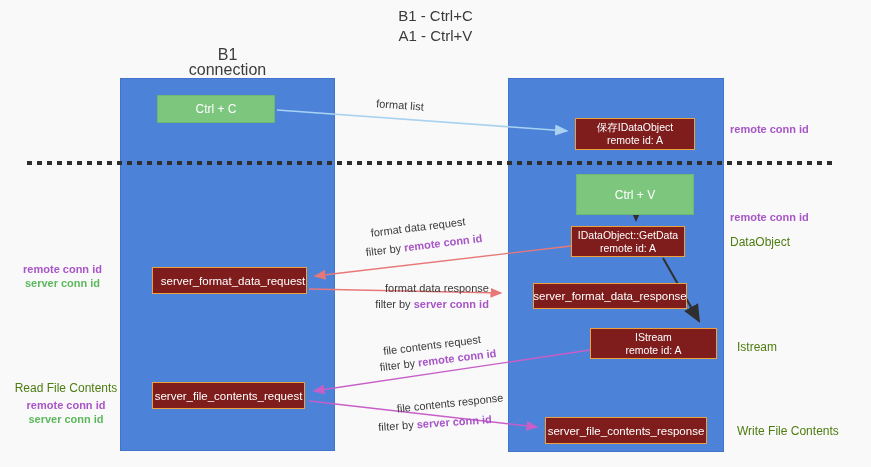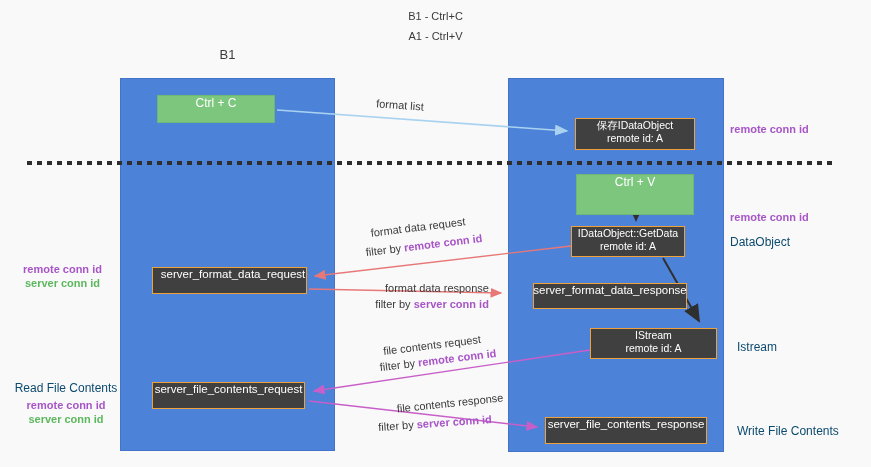--- a/index.html
+++ b/index.html
@@ -2,55 +2,56 @@
 <html><head>
 <meta charset="utf-8">
 <style>
   html,body{margin:0;padding:0;}
   body{background:#f9f9f9;font-family:"Liberation Sans",sans-serif;}
   #canvas{position:relative;width:871px;height:467px;background:#f9f9f9;overflow:hidden;}
 
   .abs{position:absolute;}
   .center-anchor{position:absolute;white-space:nowrap;transform:translate(-50%,-50%);}
 
-  .title{left:0;top:6px;width:871px;text-align:center;font-size:11px;color:#3a3a3a;line-height:20px;}
-  .col-header{top:47px;text-align:center;font-size:13px;color:#3c3c3c;line-height:15px;}
+  .title{left:0;top:6px;width:871px;text-align:center;font-size:15px;color:#3a3a3a;line-height:20px;}
+  .col-header{top:47px;text-align:center;font-size:16px;color:#3c3c3c;line-height:15px;}
 
   .lifeline{background:#4d82d9;border:1px solid #4474c9;box-sizing:border-box;}
 
-  .node{box-sizing:border-box;display:flex;flex-direction:column;align-items:center;justify-content:flex-start;
+  .node{box-sizing:border-box;display:flex;flex-direction:column;align-items:center;justify-content:center;
         color:#ffffff;text-align:center;}
   .node-green{background:#7cc67e;border:1px solid #6fb873;font-size:12px;}
-  .node-orange{background:#404040;border:1px solid #eda23e;}
+  .node-orange{background:#7f1d1d;border:1px solid #eda23e;}
   .one-line{font-size:11.5px;}
   .two-line{font-size:10.5px;line-height:13px;}
 
   .edge-label{font-size:11px;color:#3a3a3a;}
   .filter-id-purple{color:#a855c8;font-weight:bold;}
   .conn-purple{font-size:11px;font-weight:bold;color:#a855c8;white-space:nowrap;}
   .conn-green{font-size:11px;font-weight:bold;color:#5cb85c;white-space:nowrap;}
-  .annot{font-size:12px;color:#0c4a6e;white-space:nowrap;}
+  .annot{font-size:12px;color:#4d7c0f;white-space:nowrap;}
 
   .dashed-line{left:27px;top:161px;width:806px;height:4px;
     background:repeating-linear-gradient(90deg,#2e2e2e 0 5px,rgba(0,0,0,0) 5px 10px);}
 
   svg.overlay{position:absolute;left:0;top:0;pointer-events:none;}
 </style>
 </head>
 <body>
 
 <div id="canvas">
 
   <div class="abs title">
     <div>B1 - Ctrl+C</div>
     <div>A1 - Ctrl+V</div>
   </div>
 
   <div class="abs col-header" style="left:120px;width:215px;">
     <div>B1</div>
+    <div>connection</div>
   </div>
 
   <div class="abs lifeline" style="left:120px;top:78px;width:215px;height:373px;"></div>
   <div class="abs lifeline" style="left:508px;top:78px;width:216px;height:374px;"></div>
 
   <div class="abs dashed-line"></div>
 
   <svg class="overlay" width="871" height="467" viewBox="0 0 871 467">
     <defs>
       <marker id="mk-blue" markerWidth="9" markerHeight="7" refX="7.5" refY="3.5" orient="auto">

